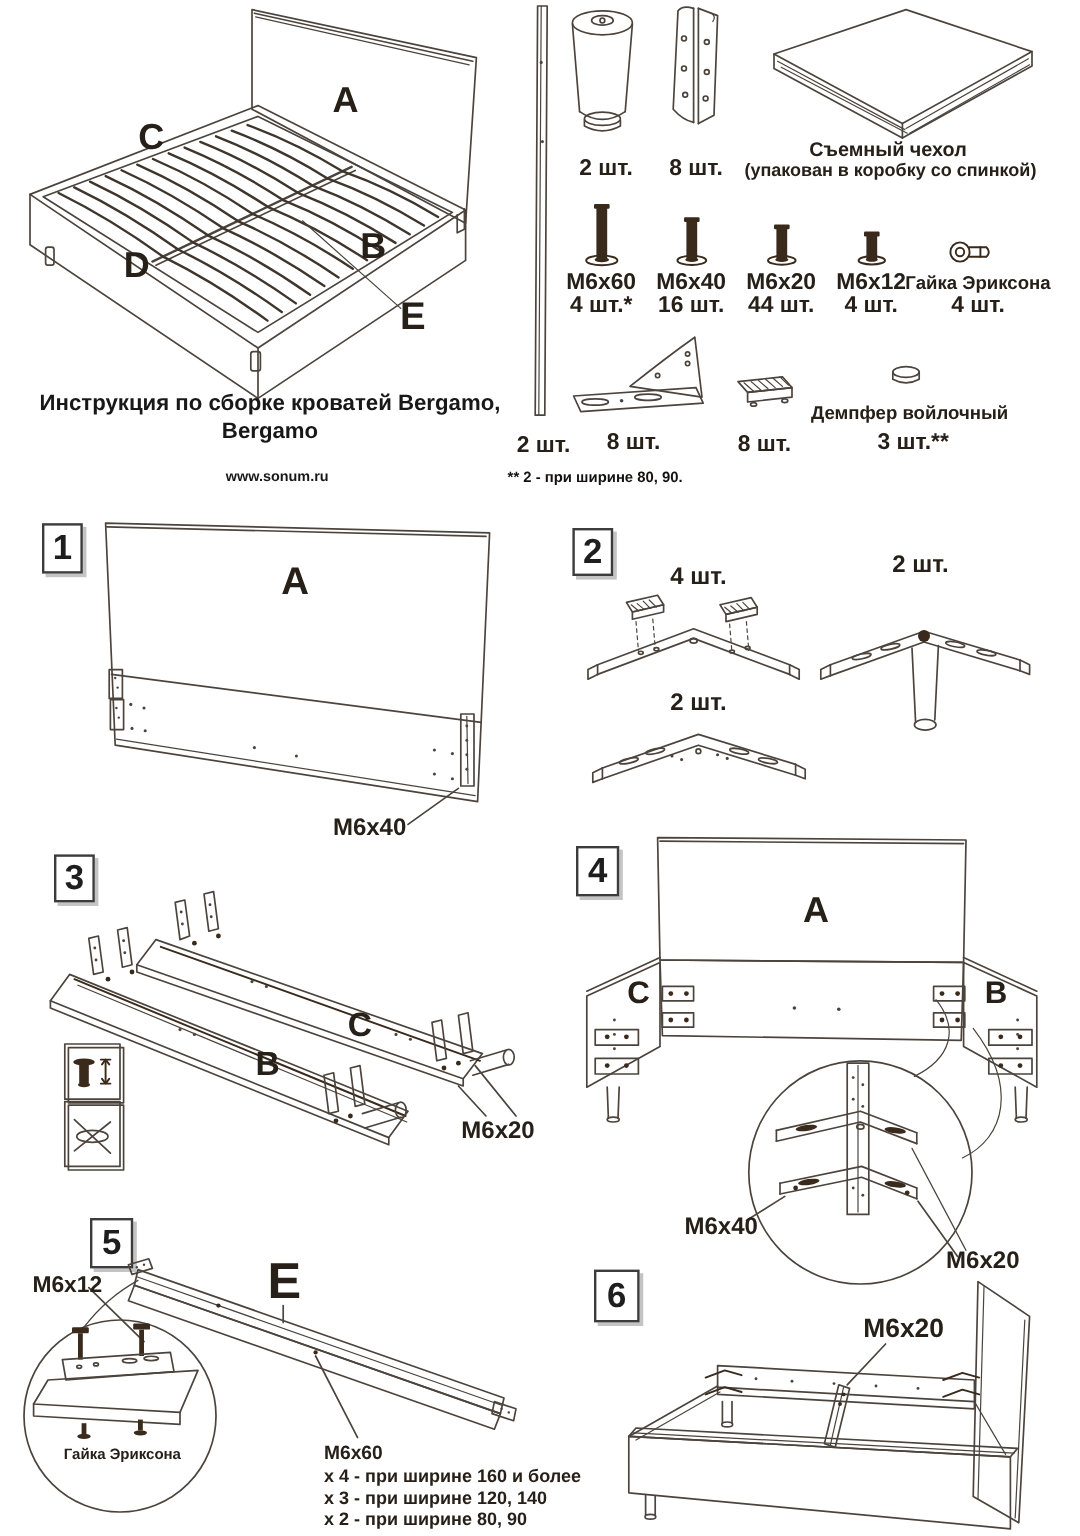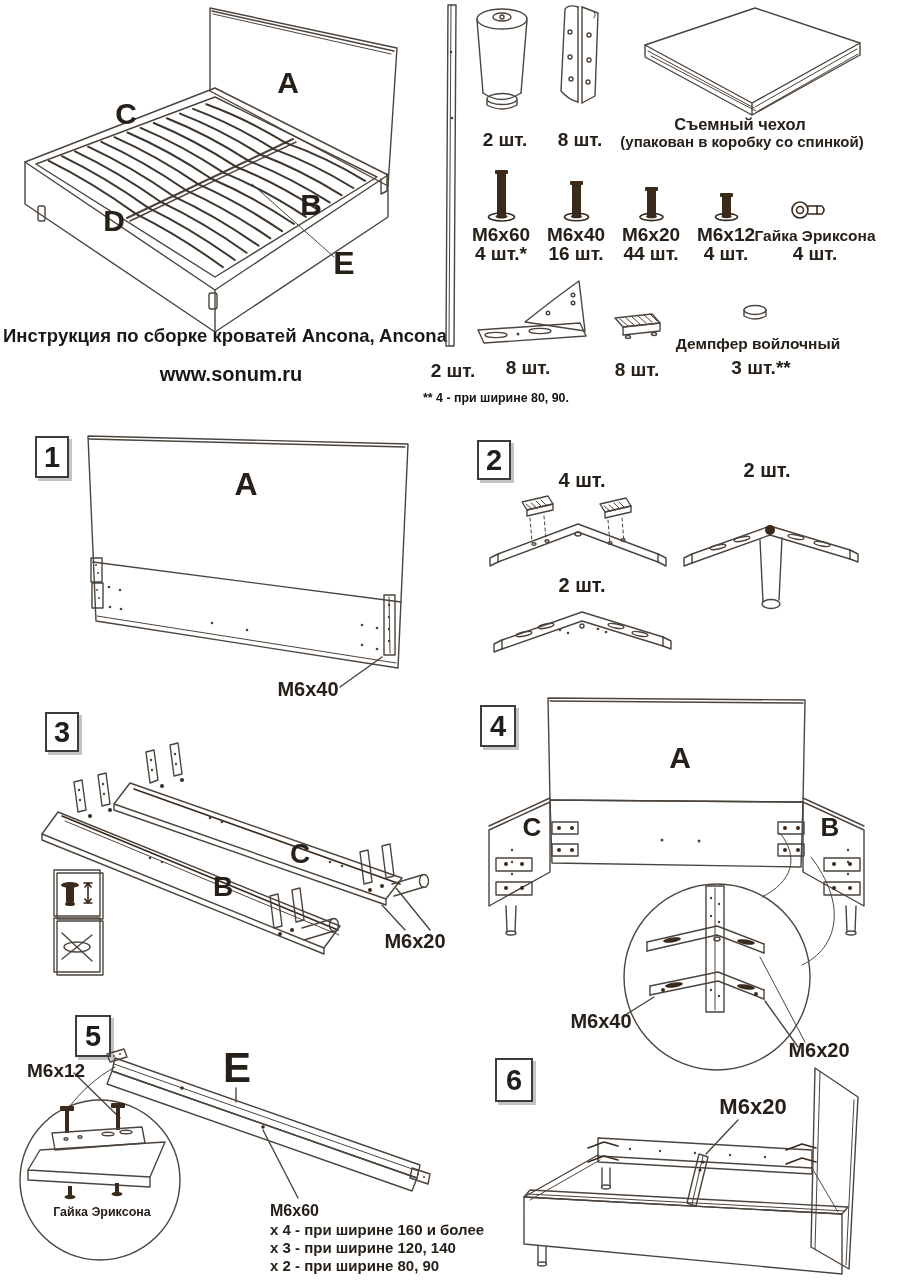--- a/index.html
+++ b/index.html
@@ -14,21 +14,21 @@
   svg .dash{stroke-dasharray:3,3;stroke-width:1;}
   svg .dot{fill:#4c443c;stroke:none;}
   svg .dk{fill:#3a2a1c;stroke:none;}
   svg .dkl{stroke:#3a2a1c;stroke-width:1.6;}
   svg .slat{fill:none;stroke:#3e352c;stroke-width:2;}
   svg text{font-family:"Liberation Sans","DejaVu Sans",sans-serif;font-weight:700;
            fill:#272019;stroke:none;}
   svg text.mid{text-anchor:middle;}
   .title-block{left:0;top:324px;width:450px;text-align:center;font-weight:700;
                font-size:18.5px;line-height:23px;color:#181818;}
-  .title-site{margin-top:16px;font-size:20px;padding-left:12px;}
+  .title-site{margin-top:16px;font-size:12px;padding-left:12px;}
   .footnotes{left:423px;top:391px;width:477px;font-size:12.4px;font-weight:700;
              line-height:14.5px;color:#14110e;}
   .num-box{background:#fff;border:2px solid #3c3c3c;box-shadow:3px 3px 0 #c4c4c4;
            display:flex;align-items:center;justify-content:center;
            font-size:29px;font-weight:700;color:#1e1e1e;}
 </style>
 </head>
 <body>
 
 <div id="page">
@@ -55,21 +55,21 @@
       <line x1="334" y1="257" x2="252" y2="184" class="thin"></line>
     </g>
     <text x="288" y="93" font-size="30" class="mid">A</text>
     <text x="126" y="124" font-size="30" class="mid">C</text>
     <text x="114" y="231" font-size="30" class="mid">D</text>
     <text x="311" y="215" font-size="30" class="mid">B</text>
     <text x="344" y="274" font-size="32" class="mid">E</text>
   </svg>
 
   <div class="abs title-block">
-    <div>Инструкция по сборке кроватей Ancona, Ancona</div>
+    <div>Инструкция по сборке кроватей Bergamo, Bergamo</div>
     <div class="title-site">www.sonum.ru</div>
   </div>
 
   <svg class="abs" style="left:430px;top:0" width="470" height="390" viewBox="0 0 470 390">
 
     <g>
       <path d="M18,5 L26,5 L24,346 L16,346 Z"></path>
       <line x1="21" y1="5" x2="19" y2="346" class="thin"></line>
       <circle cx="21" cy="52" r="1.3" class="dot"></circle>
       <circle cx="22" cy="118" r="1.3" class="dot"></circle>
@@ -180,21 +180,21 @@
     <text x="296" y="260" font-size="19" class="mid">4 шт.</text>
     <text x="385" y="241" font-size="15.5" class="mid">Гайка Эриксона</text>
     <text x="385" y="260" font-size="19" class="mid">4 шт.</text>
     <text x="98" y="374" font-size="19" class="mid">8 шт.</text>
     <text x="207" y="376" font-size="19" class="mid">8 шт.</text>
     <text x="328" y="349" font-size="15.5" class="mid">Демпфер войлочный</text>
     <text x="331" y="374" font-size="19" class="mid">3 шт.**</text>
   </svg>
 
   <div class="abs footnotes">
-    <div>** 4 - при ширине 80, 90.</div>
+    <div>** 2 - при ширине 80, 90.</div>
   </div>
 
   <div class="abs num-box" style="left:35px;top:436px;width:30px;height:38px">
       <span>1</span>
     </div>
   <div class="abs num-box" style="left:477px;top:440px;width:30px;height:36px">
       <span>2</span>
     </div>
   <div class="abs num-box" style="left:45px;top:712px;width:30px;height:36px">
       <span>3</span>

